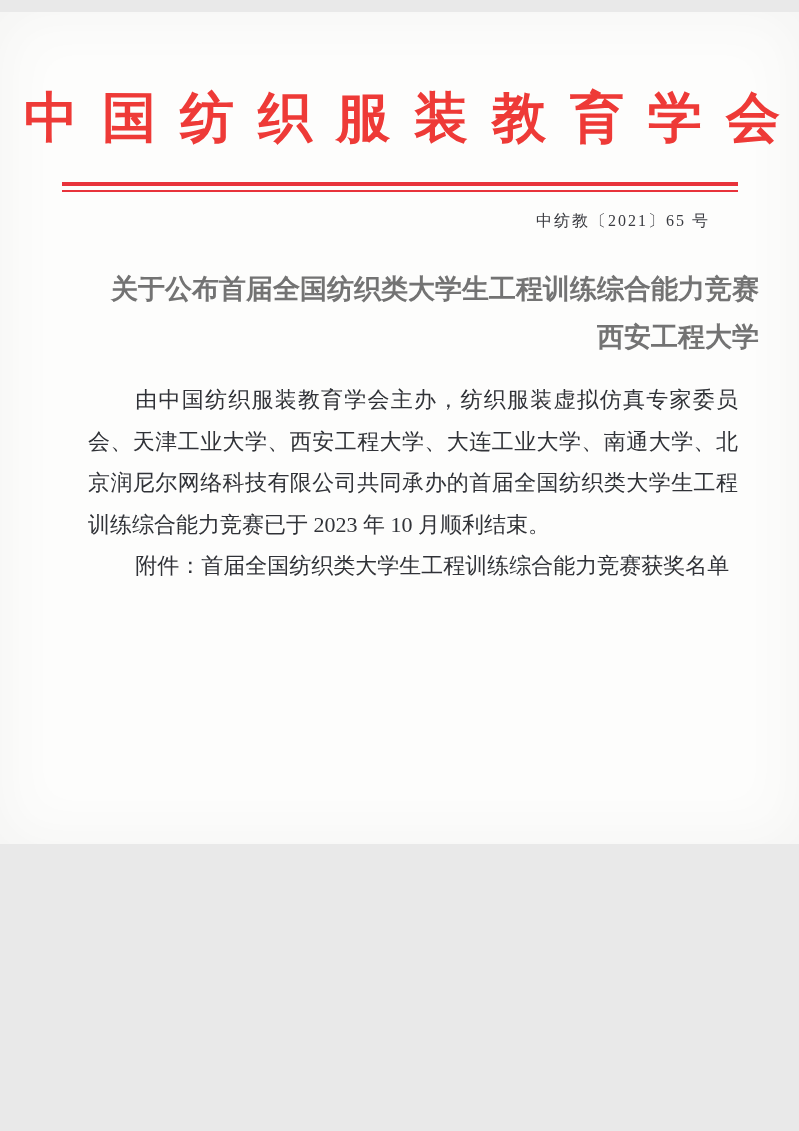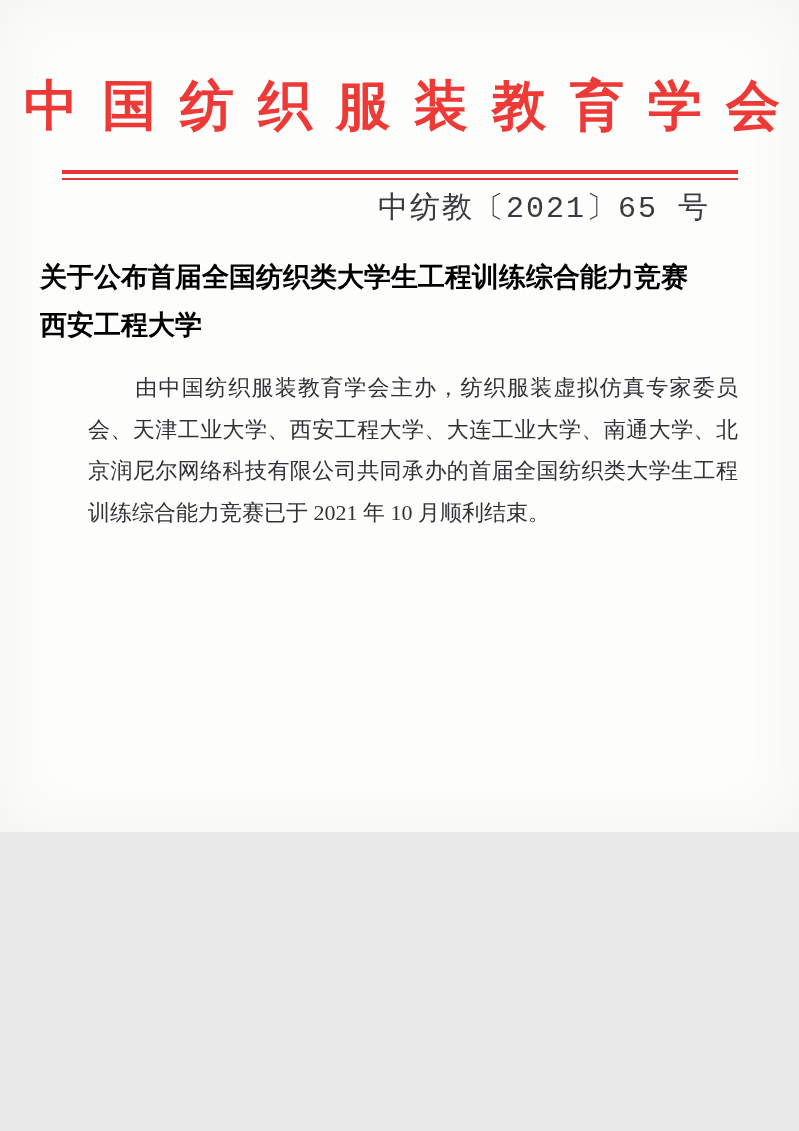--- a/index.html
+++ b/index.html
@@ -5,21 +5,21 @@
   :root{
     --header-red:#ee3a37;
     --rule-red:#e8333b;
     --stamp-red:#e9404f;
     --body-text:#303237;
   }
   html,body{margin:0;padding:0;background:#e9e9e9;}
   .page{
     position:relative;
     width:799px;height:832px;
-    margin:0 auto;
+    margin:12px auto;
     background:#fdfdfc;
     overflow:hidden;
     font-family:"Liberation Serif","DejaVu Serif",serif;
     color:var(--body-text);
     box-shadow:inset 0 0 60px rgba(90,90,90,.06);
   }
   .org-title{
     position:absolute;top:63px;left:0;right:0;
     text-align:center;
     font-size:54px;line-height:86px;font-weight:bold;
@@ -30,31 +30,30 @@
   .rule-thick{
     position:absolute;top:170px;left:62px;width:676px;height:4px;
     background:var(--rule-red);
   }
   .rule-thin{
     position:absolute;top:178px;left:62px;width:676px;height:2px;
     background:var(--rule-red);
   }
   .doc-number{
     position:absolute;top:194px;right:89px;
-    font-size:30px;line-height:30px;
+    font-size:16px;line-height:30px;
     letter-spacing:2px;
     color:#3a3b40;
-    font-family:Liberation Mono, monospace;
   }
   .doc-title{
     position:absolute;top:253px;left:40px;right:40px;
-    text-align:left;
+    text-align:right;
     font-weight:bold;
     font-size:27px;line-height:48px;
-    color:#000000;
+    color:#737373;
   }
   .body-text{
     position:absolute;top:367px;left:88px;width:650px;
     font-size:22px;line-height:41.5px;
     text-align:justify;
     text-align-last:left;
   }
   .body-text p{margin:0;}
   .para-indent{text-indent:2.15em;}
   .attachment{margin-top:41.5px;}
@@ -94,21 +93,22 @@
   <div class="rule-thin"></div>
 
   <div class="doc-number">中纺教〔2021〕65 号</div>
 
   <div class="doc-title">
     <div>关于公布首届全国纺织类大学生工程训练综合能力竞赛</div>
     <div>西安工程大学</div>
   </div>
 
   <div class="body-text">
-    <p class="para-indent">由中国纺织服装教育学会主办，纺织服装虚拟仿真专家委员会、天津工业大学、西安工程大学、大连工业大学、南通大学、北京润尼尔网络科技有限公司共同承办的首届全国纺织类大学生工程训练综合能力竞赛已于 2021 年 10 月顺利结束。</p>
+    <p class="para-indent">由中国纺织服装教育学会主办，纺织服装虚拟仿真专家委员会、天津工业大学、西安工程大学、大连工业大学、南通大学、北京润尼尔网络科技有限公司共同承办的首届全国纺织类大学生工程训练综合能力竞赛已于 2023 年 10 月顺利结束。</p>
+    <p class="para-indent attachment">附件：首届全国纺织类大学生工程训练综合能力竞赛获奖名单</p>
   </div>
 
   <div class="closing">
     <div>中国纺织服装教育学会</div>
     <div>2021 年 10 月 28 日</div>
   </div>
 
   <div class="seal">
     <svg viewBox="0 0 200 200" xmlns="http://www.w3.org/2000/svg">
       <circle class="ring" cx="100" cy="100" r="95" stroke-width="5.5"></circle>

